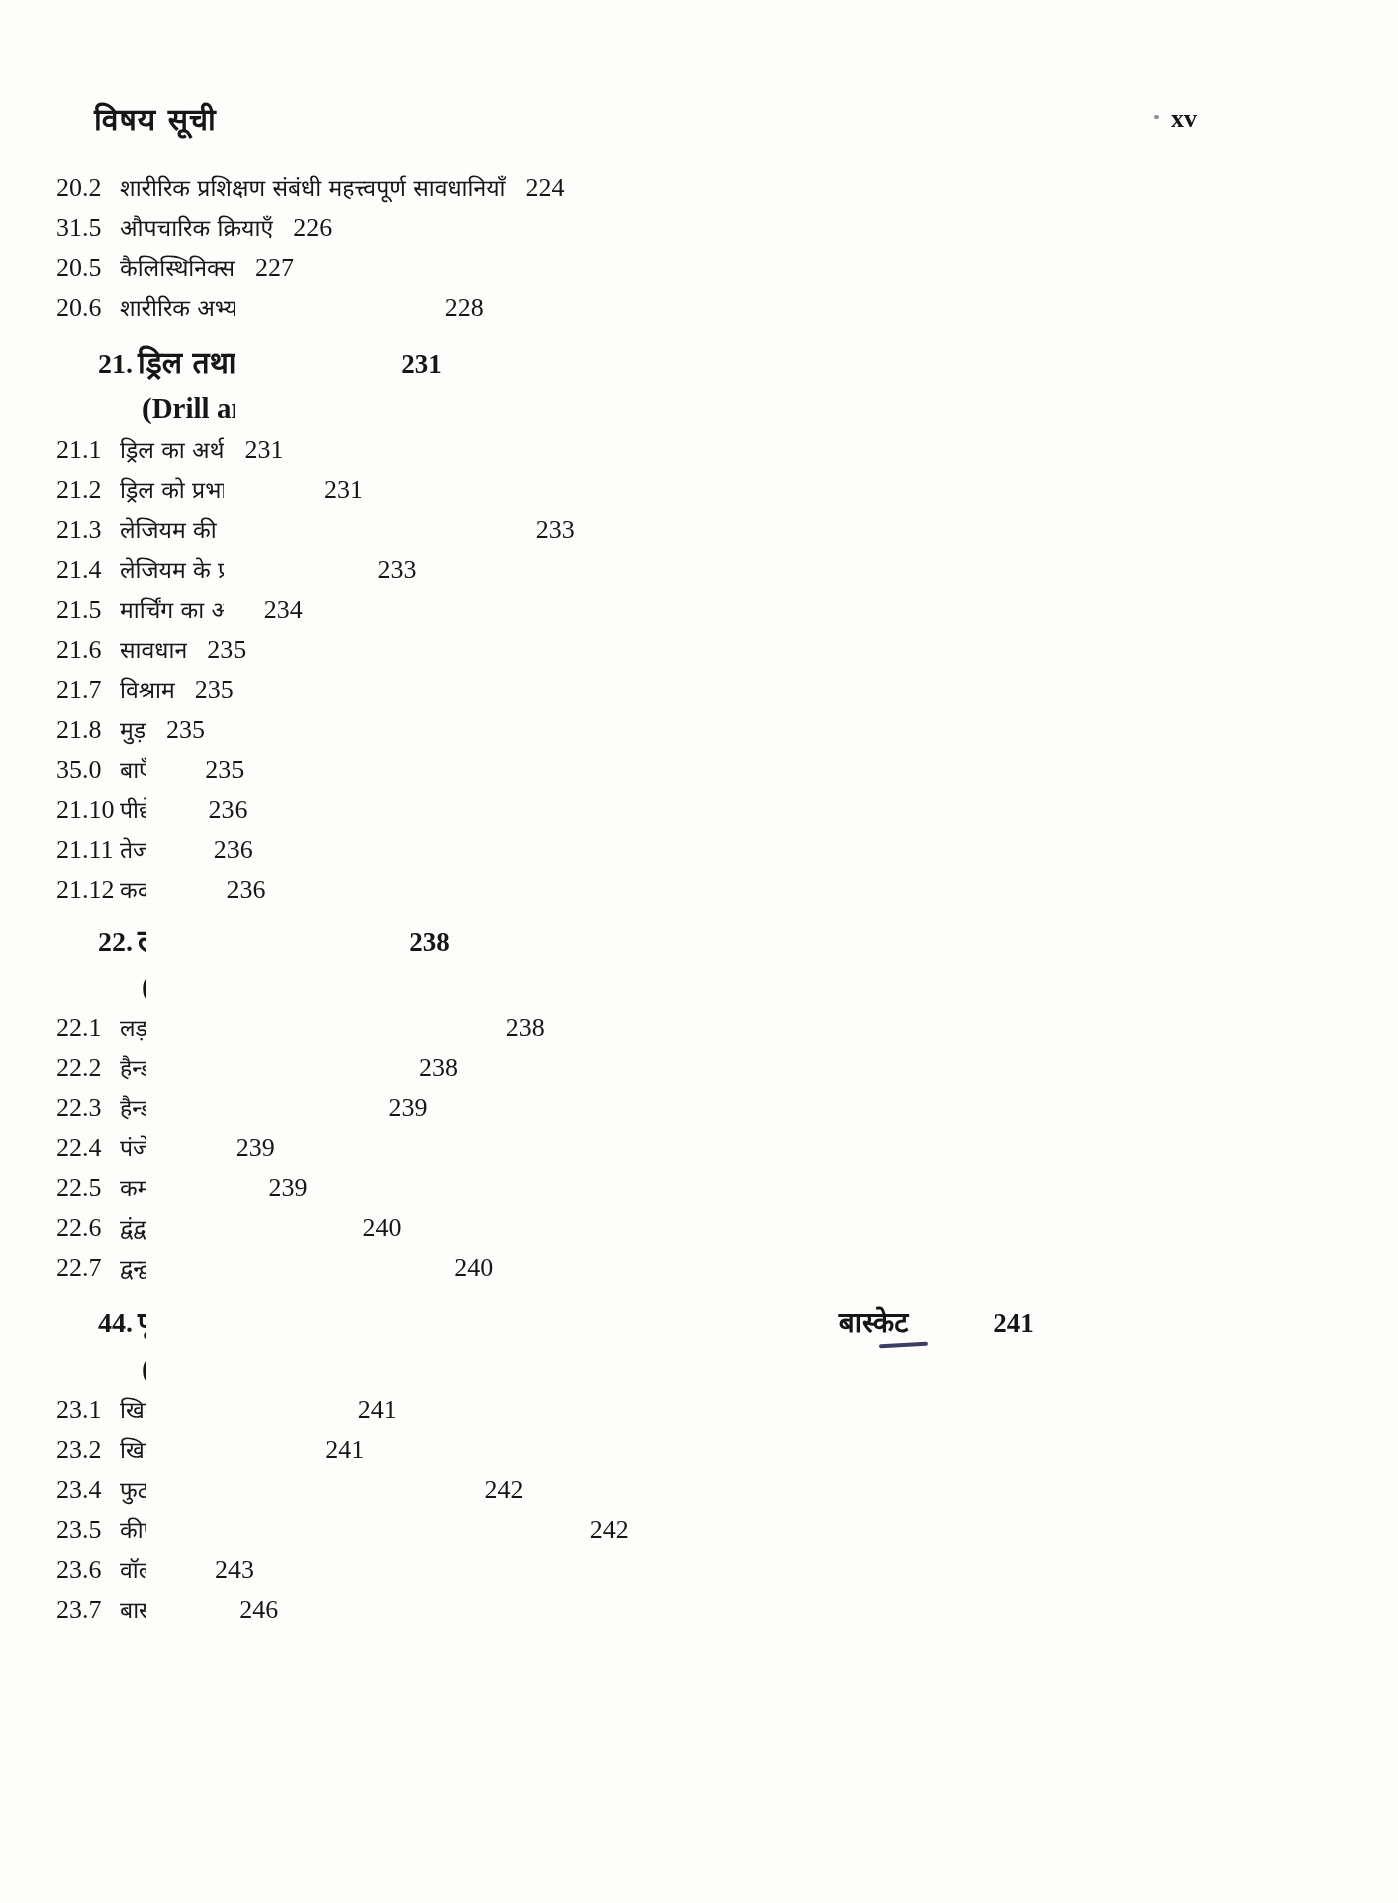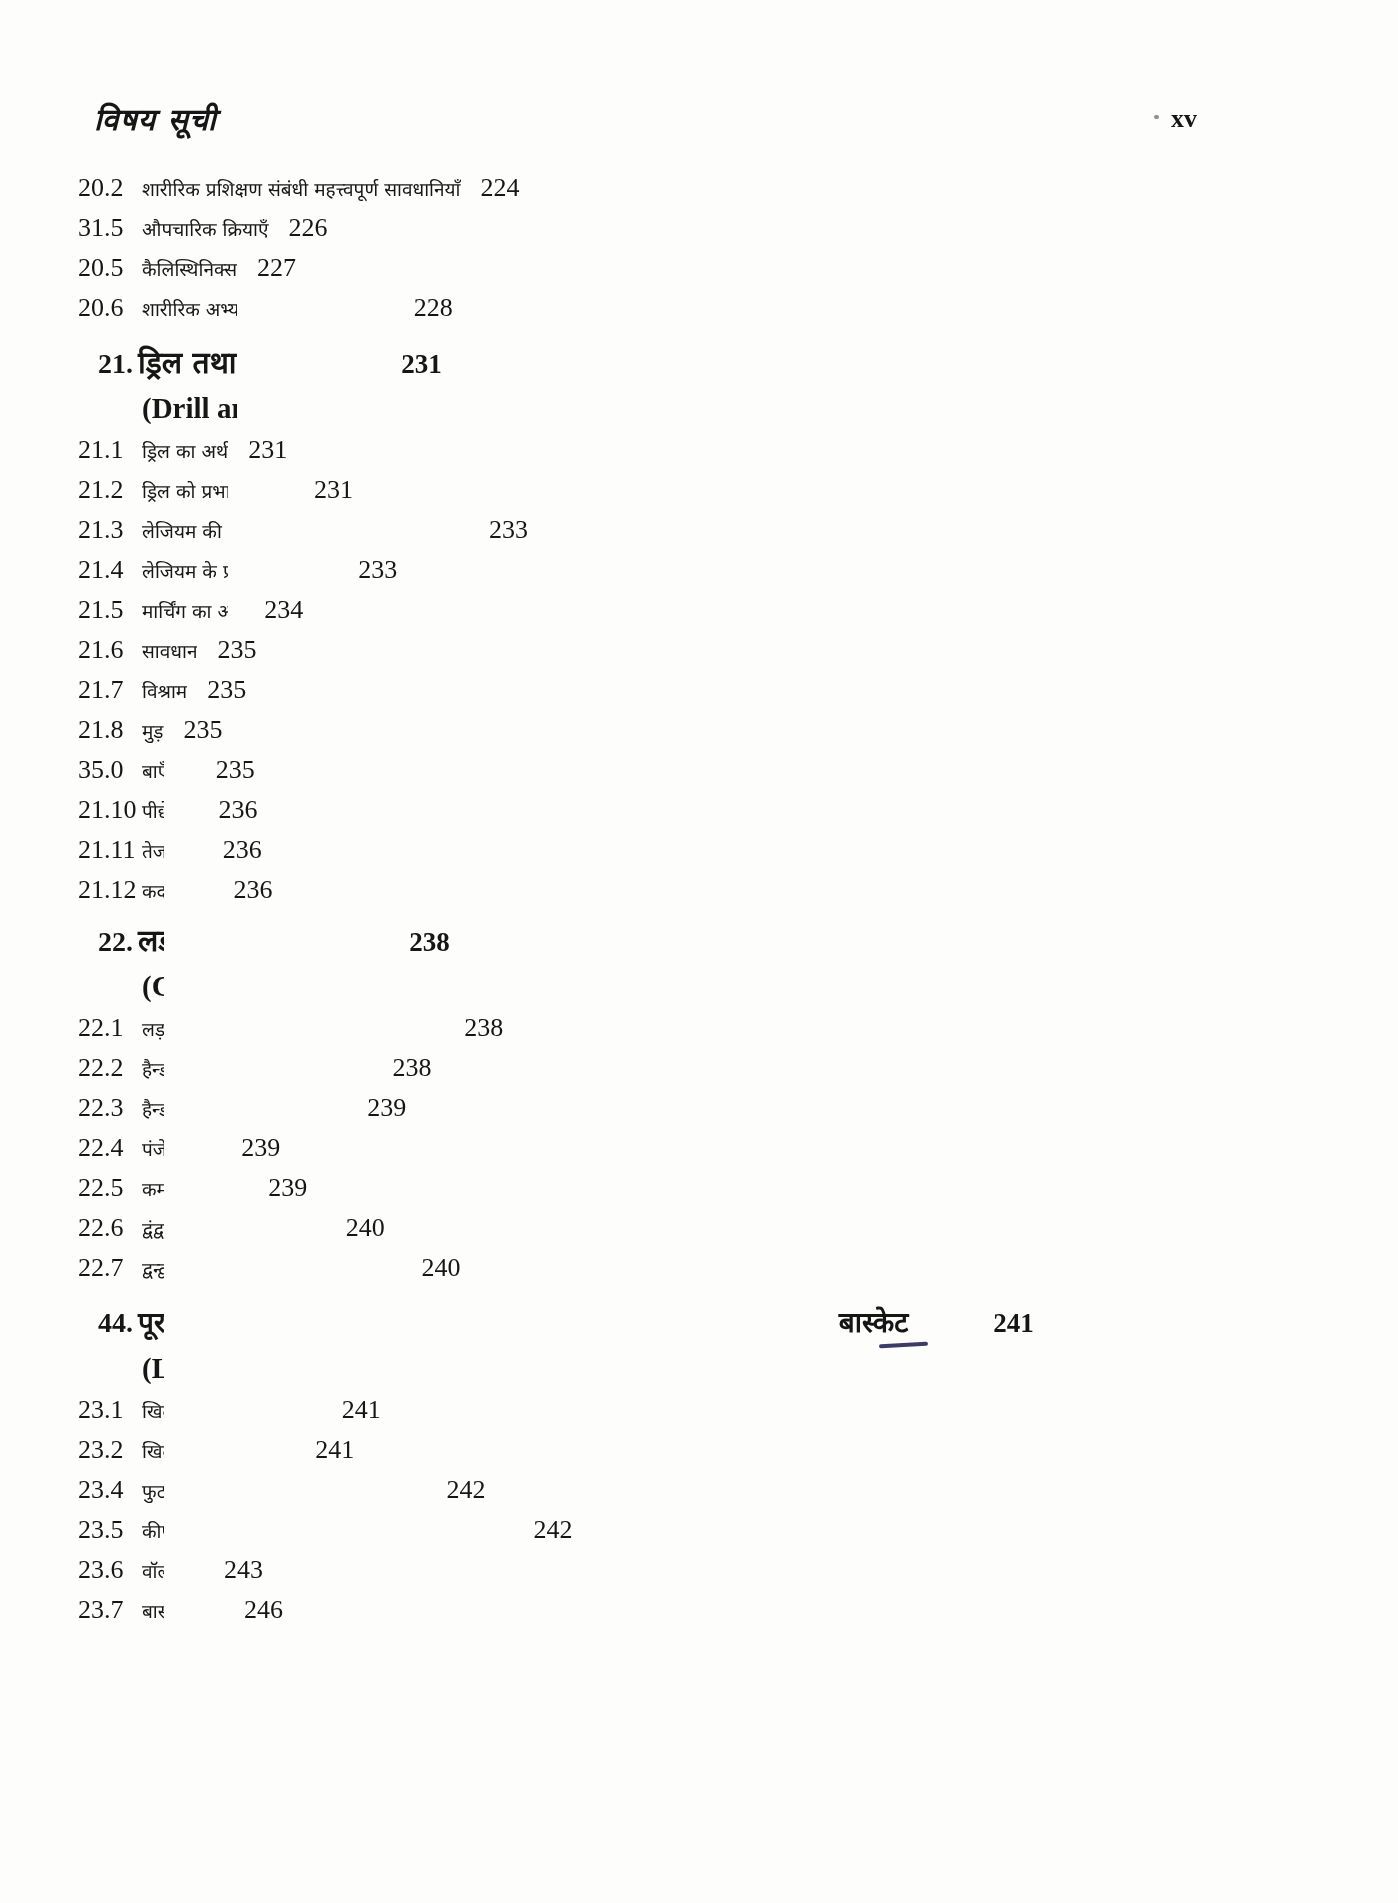--- a/index.html
+++ b/index.html
@@ -7,38 +7,38 @@
     position:relative;
     width:1398px;height:1903px;
     background:#fdfdfc;
     color:#161616;
     font-family:"DejaVu Sans",sans-serif;
     overflow:hidden;
   }
   
   .hdr-left{
     position:absolute;left:94px;top:98px;
-    font-size:30px;font-weight:bold;font-style:italic;
+    font-size:30px;font-weight:bold;
     letter-spacing:1px;
   }
   .hdr-right{
     position:absolute;top:104px;right:201px;
     font-family:"Liberation Serif",serif;
     font-weight:bold;font-size:26px;
   }
   .hdr-right .dot{
     display:inline-block;width:5px;height:4px;border-radius:2px;
     background:#8f8f8f;margin-right:12px;vertical-align:8px;
   }
   
   .toc{position:absolute;left:0;top:168px;right:0;}
   .row{display:flex;align-items:baseline;height:40px;line-height:40px;
-       padding-left:78px;padding-right:201px;}
+       padding-left:56px;padding-right:201px;}
   .row .num{flex:none;width:64px;font-family:"Liberation Serif",serif;font-size:26px;}
-  .row .title{font-size:19px;white-space:nowrap;}
+  .row .title{font-size:23px;white-space:nowrap;}
   .row .page{margin-left:auto;font-family:"Liberation Serif",serif;font-size:26px;padding-left:20px;}
   
   .ch21{margin-top:12px;}
   .ch22{margin-top:8px;}
   .ch23{margin-top:12px;}
   .row.chapter{height:46px;line-height:46px;padding-left:98px;}
   .chapter .cnum{flex:none;width:40px;font-family:"Liberation Serif",serif;font-weight:bold;font-size:28px;}
   .chapter .ctitle{font-size:30px;font-weight:bold;white-space:nowrap;}
   .chapter .page{font-weight:bold;font-size:27px;}
   .row.en{height:44px;line-height:44px;padding-left:142px;

